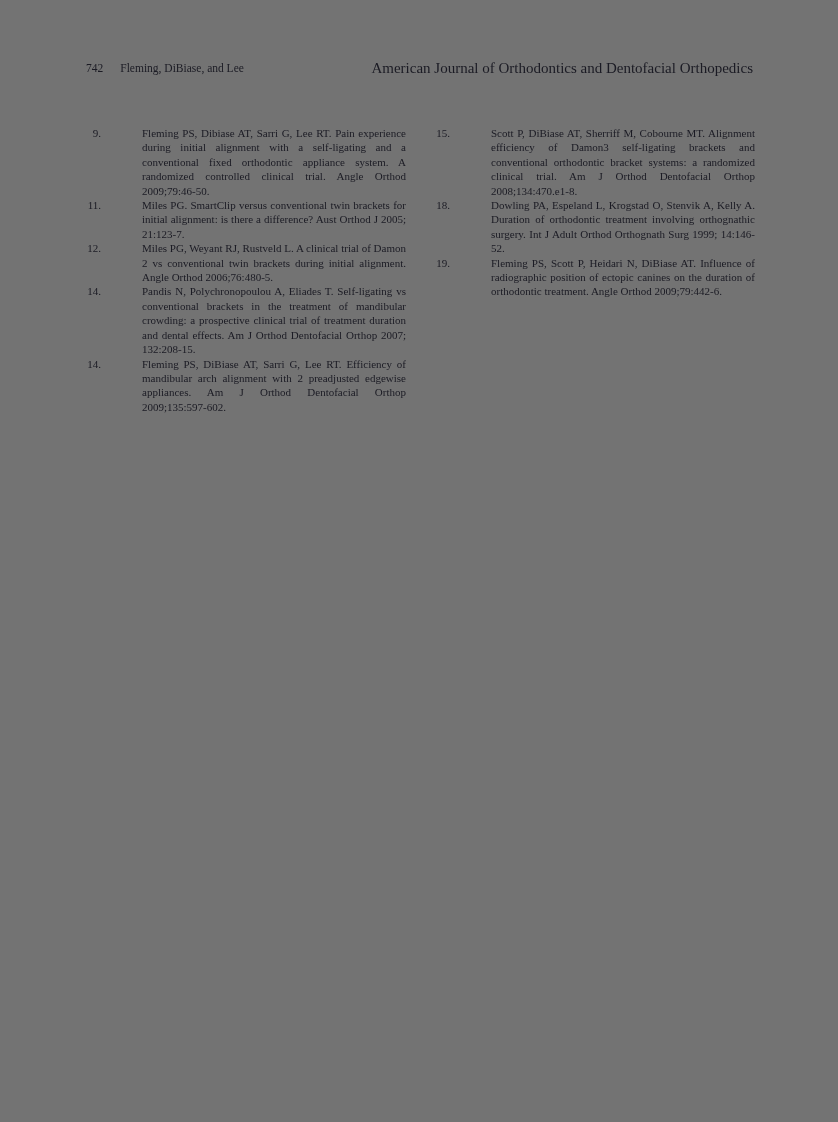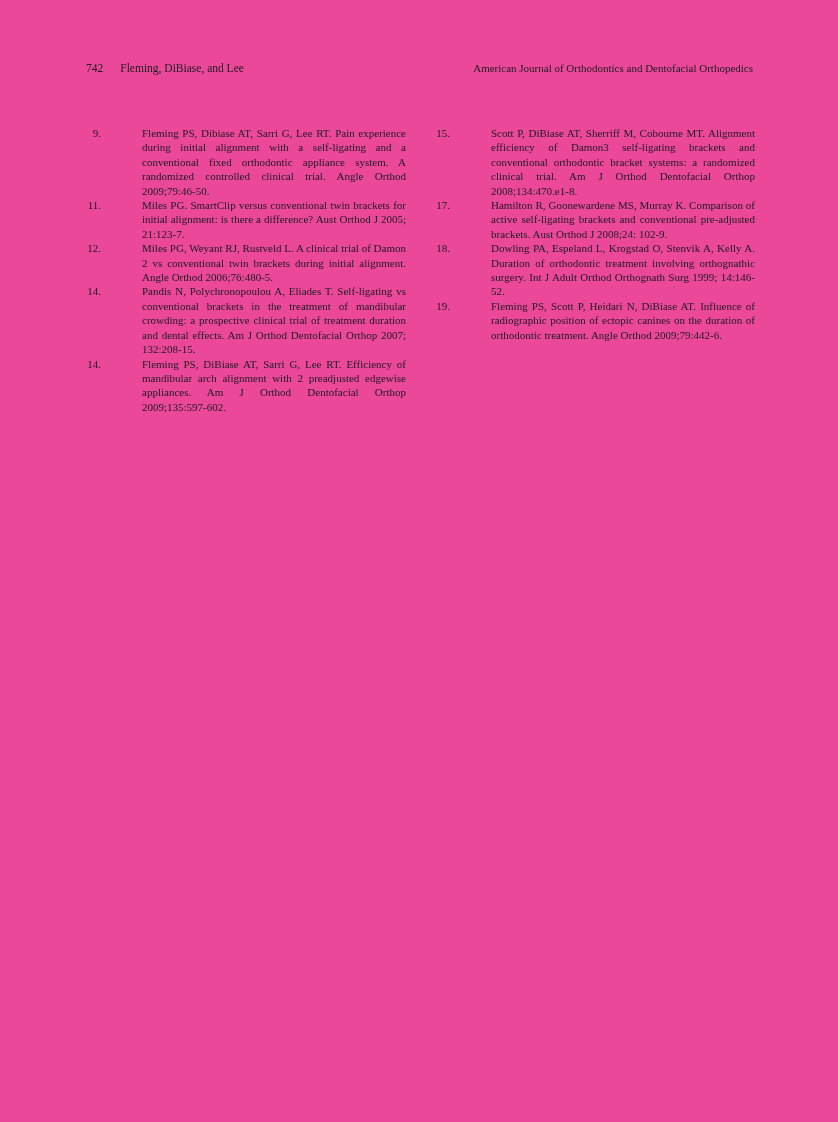--- a/index.html
+++ b/index.html
@@ -11,21 +11,21 @@
     height: 1122px;
     font-family: "Liberation Serif", serif;
     color: #1b1b24;
     position: relative;
     overflow: hidden;
   }
   .page {
     position: relative;
     width: 838px;
     height: 1122px;
-    background: #ec4899;
+    background: #737373;
   }
   
   .running-head {
     position: absolute;
     top: 61px;
     left: 86px;
     width: 667px;
     display: flex;
     justify-content: space-between;
     align-items: flex-start;
@@ -33,21 +33,21 @@
   .head-left {
     font-size: 11.5px;
     line-height: 14.5px;
     white-space: nowrap;
   }
   .head-left .folio {
     display: inline-block;
     margin-right: 17px;
   }
   .head-right {
-    font-size: 11px;
+    font-size: 15px;
     line-height: 14.8px;
     text-align: right;
   }
   
   .ref-columns {
     position: absolute;
     top: 126px;
     left: 86px;
     width: 669px;
     display: flex;
@@ -113,24 +113,20 @@
         <span class="ref-text">Fleming PS, DiBiase AT, Sarri G, Lee RT. Efficiency of mandibular arch alignment with 2 preadjusted edgewise appliances. Am J Orthod Dentofacial Orthop 2009;135:597-602.</span>
       </div>
     </div>
 
     <div class="ref-col">
       <div class="ref-item">
         <span class="ref-num">15.</span>
         <span class="ref-text">Scott P, DiBiase AT, Sherriff M, Cobourne MT. Alignment efficiency of Damon3 self-ligating brackets and conventional orthodontic bracket systems: a randomized clinical trial. Am J Orthod Dentofacial Orthop 2008;134:470.e1-8.</span>
       </div>
       <div class="ref-item">
-        <span class="ref-num">17.</span>
-        <span class="ref-text">Hamilton R, Goonewardene MS, Murray K. Comparison of active self-ligating brackets and conventional pre-adjusted brackets. Aust Orthod J 2008;24: 102-9.</span>
-      </div>
-      <div class="ref-item">
         <span class="ref-num">18.</span>
         <span class="ref-text">Dowling PA, Espeland L, Krogstad O, Stenvik A, Kelly A. Duration of orthodontic treatment involving orthognathic surgery. Int J Adult Orthod Orthognath Surg 1999; 14:146-52.</span>
       </div>
       <div class="ref-item">
         <span class="ref-num">19.</span>
         <span class="ref-text">Fleming PS, Scott P, Heidari N, DiBiase AT. Influence of radiographic position of ectopic canines on the duration of orthodontic treatment. Angle Orthod 2009;79:442-6.</span>
       </div>
     </div>
 
   </main>

